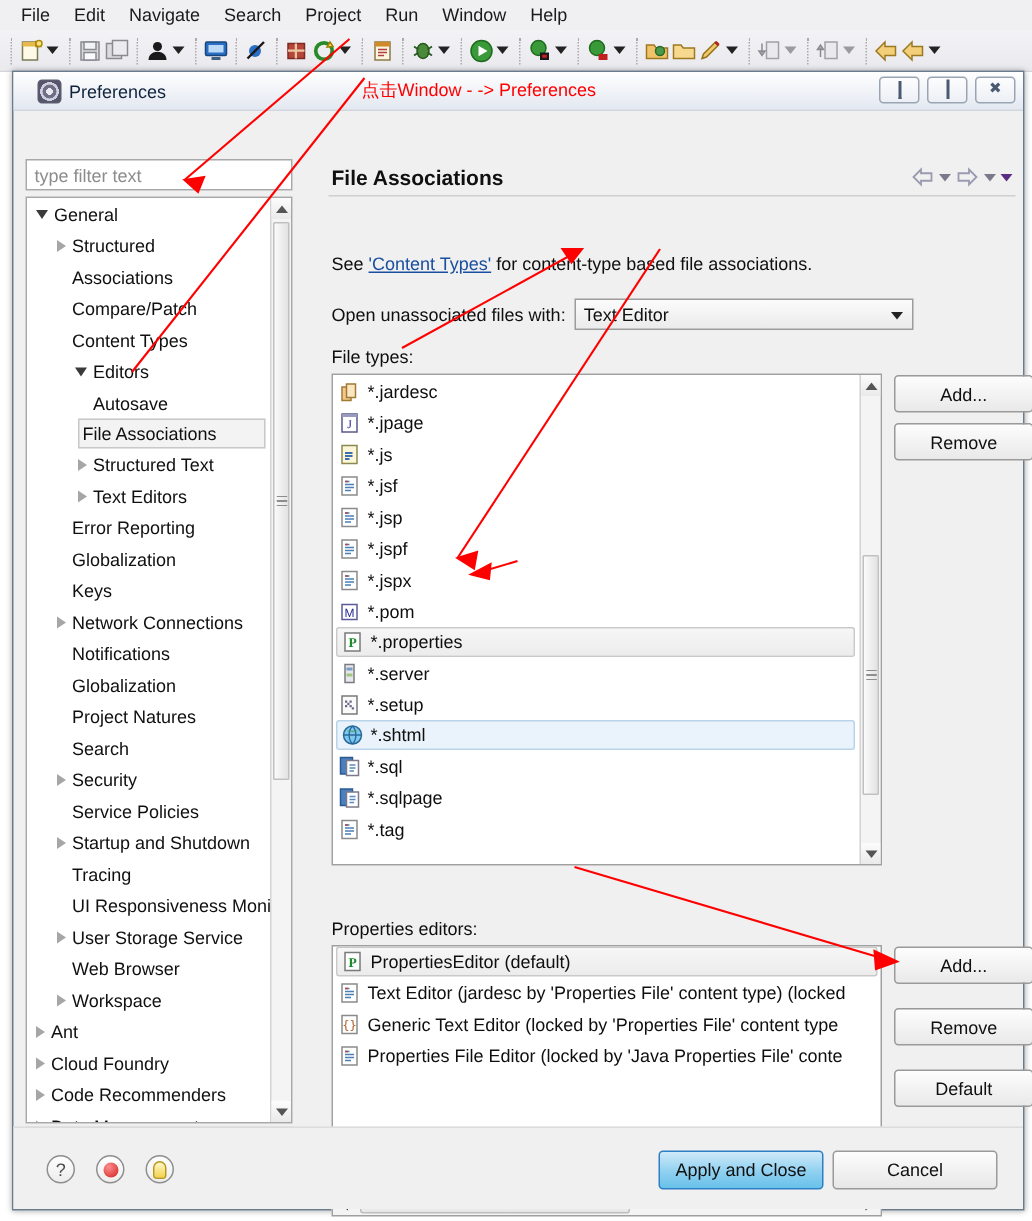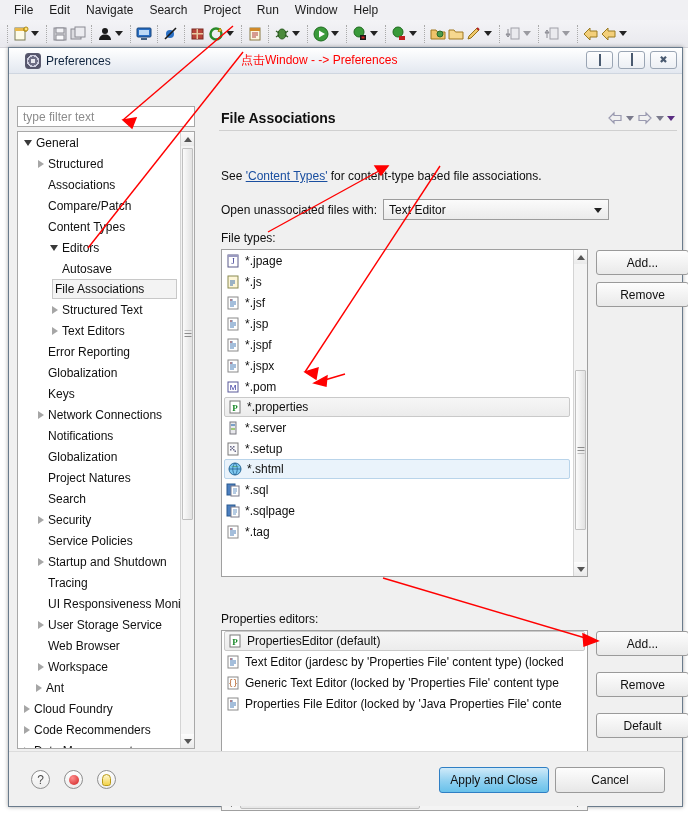--- a/index.html
+++ b/index.html
@@ -566,21 +566,21 @@
                 <span>User Storage Service</span>
               </div>
               <div class="tree-item" style="padding-left: 20px;">
                 <span class="tri-none"></span>
                 <span>Web Browser</span>
               </div>
               <div class="tree-item" style="padding-left: 20px;">
                 <span class="tri-right"></span>
                 <span>Workspace</span>
               </div>
-              <div class="tree-item" style="padding-left: 6px; margin-left: 12px;">
+              <div class="tree-item" style="padding-left: 6px;">
                 <span class="tri-right"></span>
                 <span>Ant</span>
               </div>
               <div class="tree-item" style="padding-left: 6px;">
                 <span class="tri-right"></span>
                 <span>Cloud Foundry</span>
               </div>
               <div class="tree-item" style="padding-left: 6px;">
                 <span class="tri-right"></span>
                 <span>Code Recommenders</span>
@@ -647,20 +647,27 @@
             <span class="cb-ar"></span>
           </span>
         </div>
 
         <div class="lbl-filetypes">File types:</div>
 
         <div class="list-box" id="filetypes-list">
           <div id="ft-items" style="position:absolute;left:0;top:0;right:15px;">
               <div class="li">
                 <span class="fi"><svg width="16" height="16" viewBox="0 0 16 16">
+                    <path d="M3 5h6v9H3z" fill="#f2c98a" stroke="#a07a35"></path>
+                    <path d="M6 3h6v9H6z" fill="#fbe6c2" stroke="#a07a35"></path>
+                  </svg></span>
+                <span>*.jardesc</span>
+              </div>
+              <div class="li">
+                <span class="fi"><svg width="16" height="16" viewBox="0 0 16 16">
                     <rect x="3" y="2" width="10" height="12" fill="#fff" stroke="#5a5a8a"></rect>
                     <rect x="3" y="2" width="10" height="2" fill="#9a9ac0"></rect>
                     <text x="8" y="11" font-size="8" text-anchor="middle" fill="#2a2a8a" font-family="serif">J</text>
                   </svg></span>
                 <span>*.jpage</span>
               </div>
               <div class="li">
                 <span class="fi"><svg width="16" height="16" viewBox="0 0 16 16">
                     <rect x="3" y="2" width="10" height="12" fill="#fdf6d8" stroke="#8a8a50"></rect>
                     <path d="M5 7h5M5 9h5M5 11h3" stroke="#3a6fb0" stroke-width="1.2"></path>

